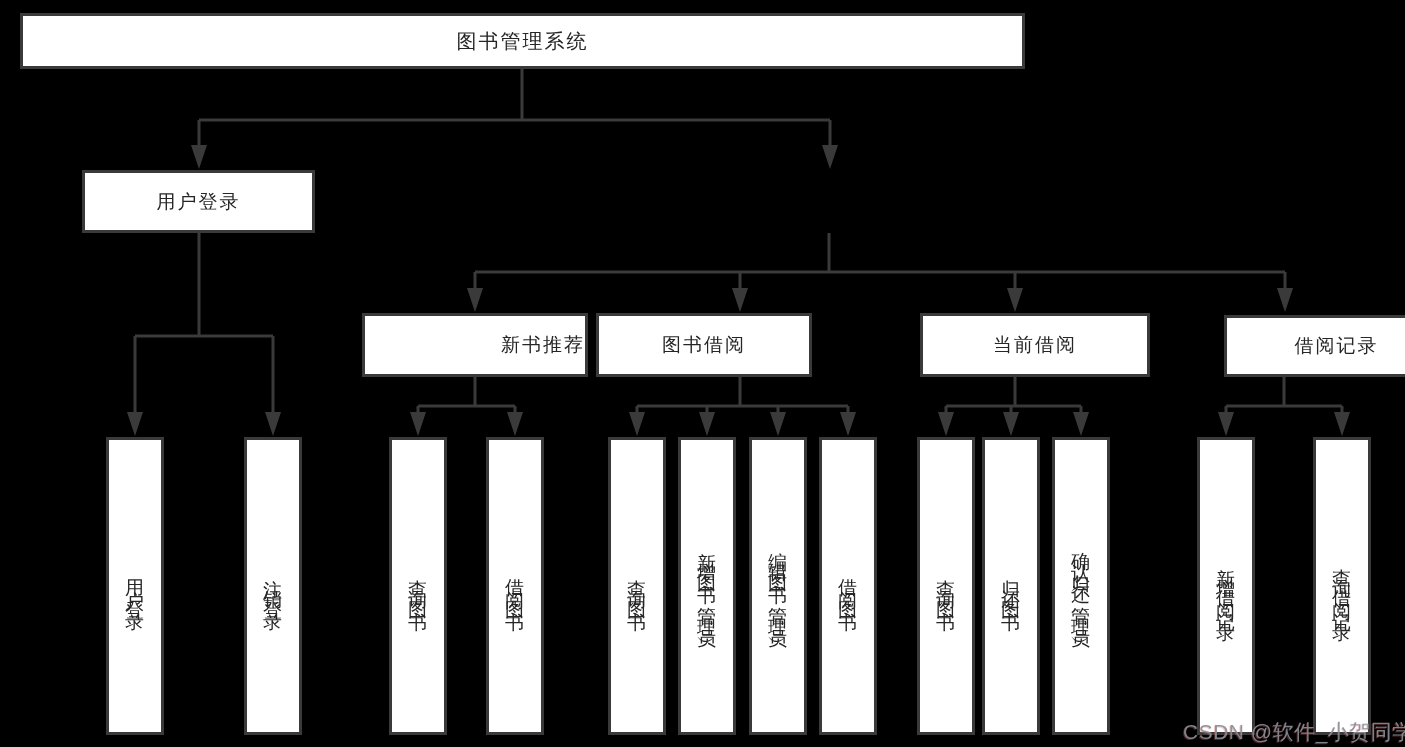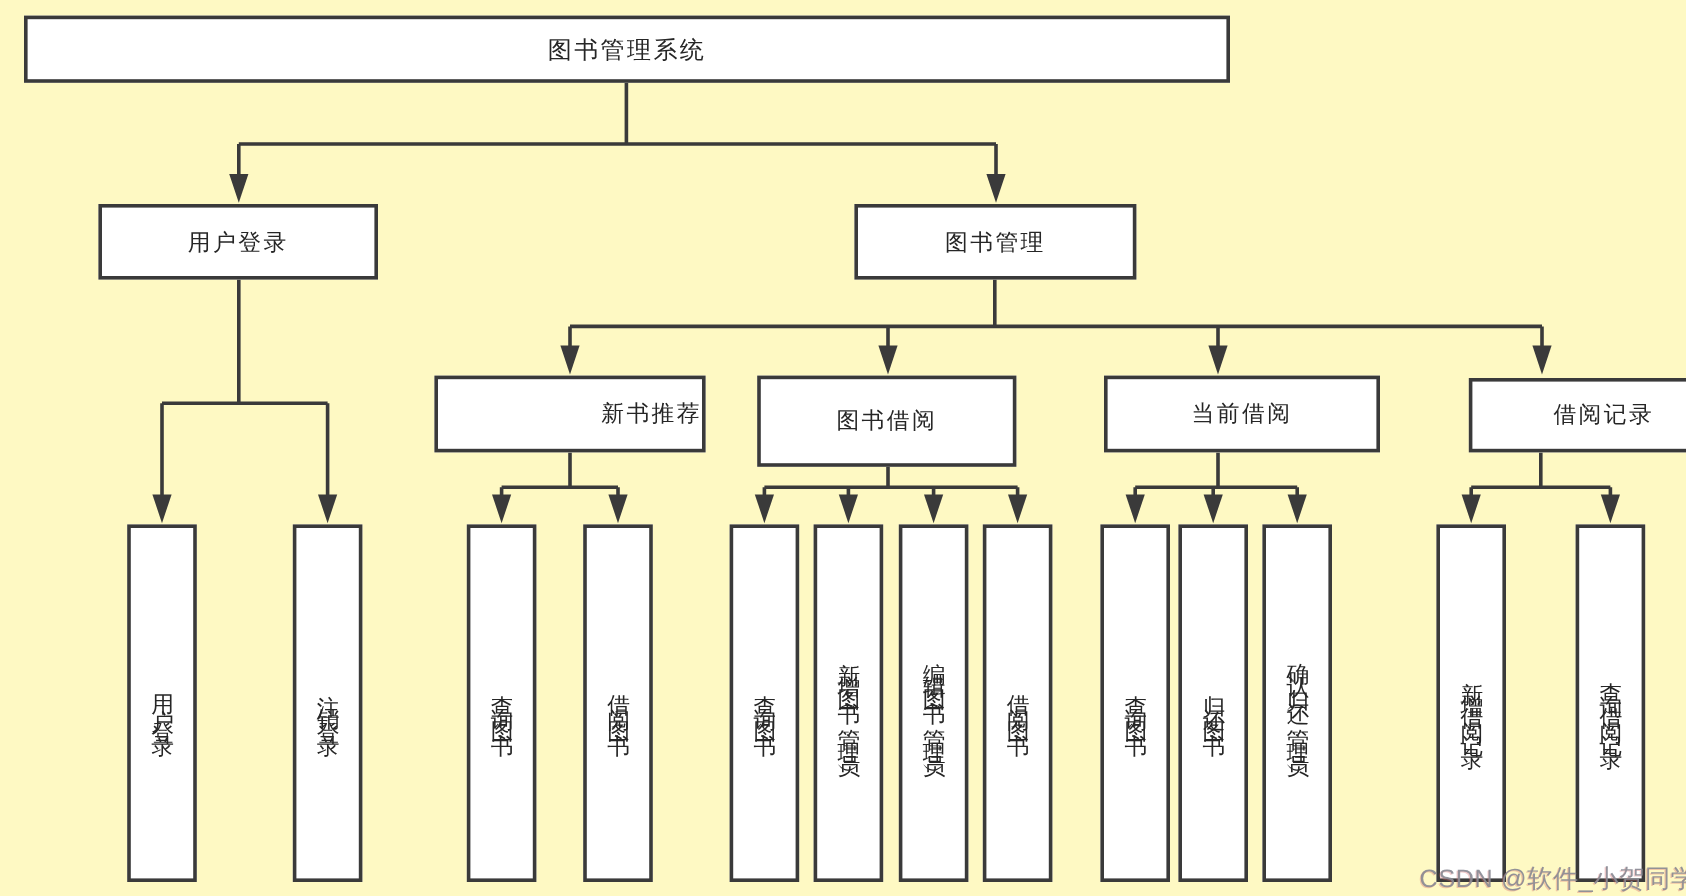--- a/index.html
+++ b/index.html
@@ -5,21 +5,21 @@
   html, body {
     margin: 0;
     padding: 0;
     background: #ffffff;
     font-family: "Liberation Sans", sans-serif;
   }
   #canvas {
     position: relative;
     width: 1405px;
     height: 747px;
-    background: #fef9c3;
+    background: #000000;
     overflow: hidden;
   }
   #connectors {
     position: absolute;
     left: 0; top: 0;
     width: 1405px;
     height: 747px;
     z-index: 0;
   }
   .node {
@@ -122,28 +122,25 @@
     </g>
   </svg>
 
   <div class="node root" style="left:20px; top:13px; width:1005px; height:56px;">
     <span class="lbl">图书管理系统</span>
   </div>
 
   <div class="node" style="left:82px; top:170px; width:233px; height:63px;">
     <span class="lbl">用户登录</span>
   </div>
-  <div class="node" style="left:712px; top:170px; width:235px; height:63px;">
-    <span class="lbl">图书管理</span>
-  </div>
 
   <div class="node" style="left:362px; top:313px; width:226px; height:64px;justify-content:flex-end;">
     <span class="lbl">新书推荐</span>
   </div>
-  <div class="node" style="left:631px; top:313px; width:216px; height:76px;justify-content:center;">
+  <div class="node" style="left:596px; top:313px; width:216px; height:64px;justify-content:center;">
     <span class="lbl">图书借阅</span>
   </div>
   <div class="node" style="left:900px; top:313px; width:230px; height:64px;margin-left:20px;">
     <span class="lbl">当前借阅</span>
   </div>
   <div class="node" style="left:1224px; top:315px; width:225px; height:62px;">
     <span class="lbl">借阅记录</span>
   </div>
 
   <div class="leaf" style="left:106px;">

